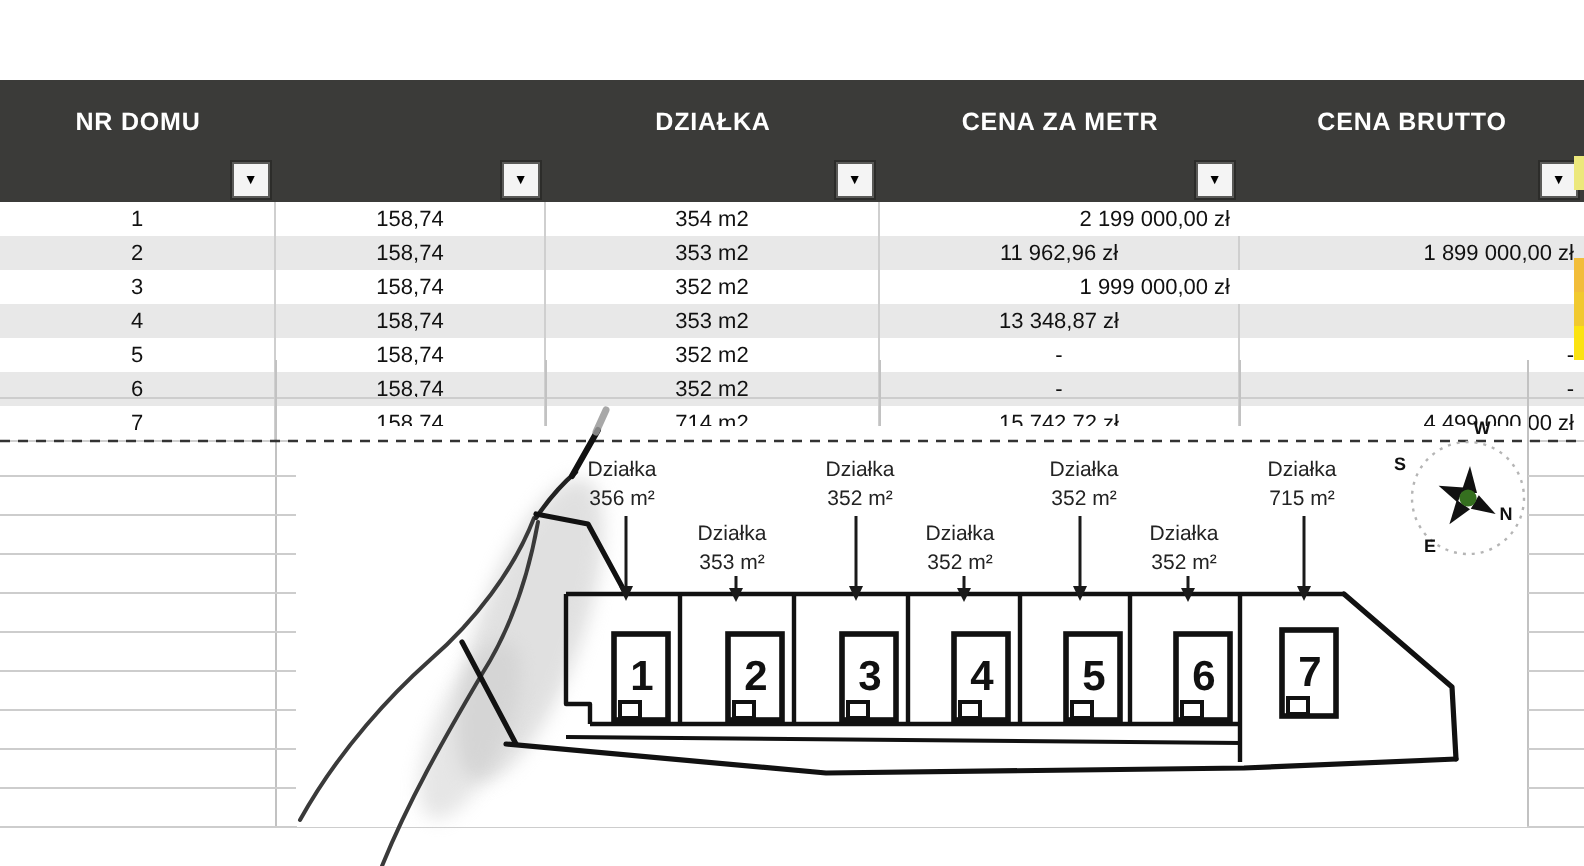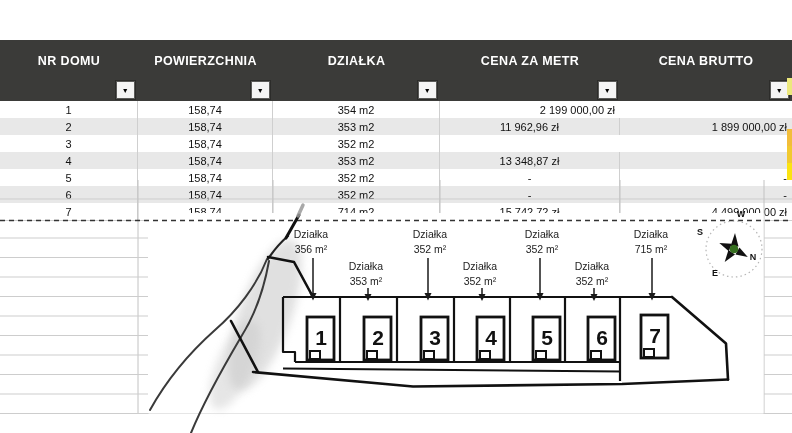--- a/index.html
+++ b/index.html
@@ -40,21 +40,20 @@
 
   <div class="tbl">
     <div class="hdr">
       <div class="hcell">
         <span>NR DOMU</span>
         <div class="fbtn">
           <span>▼</span>
         </div>
       </div>
       <div class="hcell">
-        <span>POWIERZCHNIA</span>
         <div class="fbtn">
           <span>▼</span>
         </div>
       </div>
       <div class="hcell">
         <span>DZIAŁKA</span>
         <div class="fbtn">
           <span>▼</span>
         </div>
       </div>
@@ -83,20 +82,21 @@
         <div class="c">2</div>
         <div class="c">158,74</div>
         <div class="c">353 m2</div>
         <div class="c">11 962,96 zł</div>
         <div class="c last">1 899 000,00 zł</div>
       </div>
       <div class="row">
         <div class="c">3</div>
         <div class="c">158,74</div>
         <div class="c">352 m2</div>
+        <div class="c last">1 999 000,00 zł</div>
       </div>
       <div class="row alt">
         <div class="c">4</div>
         <div class="c">158,74</div>
         <div class="c">353 m2</div>
         <div class="c">13 348,87 zł</div>
       </div>
       <div class="row">
         <div class="c">5</div>
         <div class="c">158,74</div>

